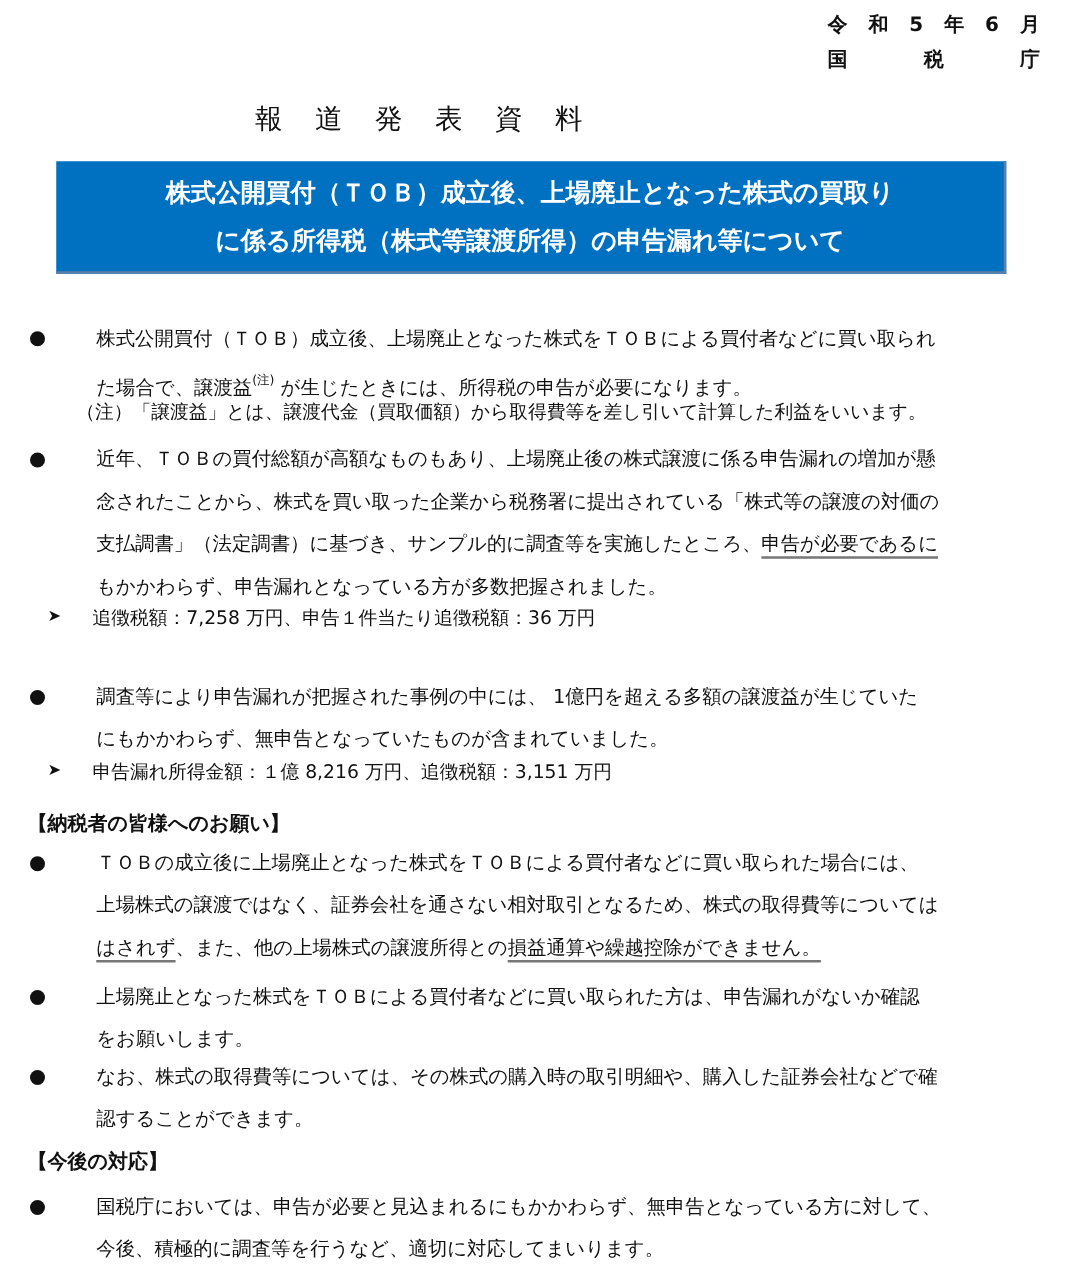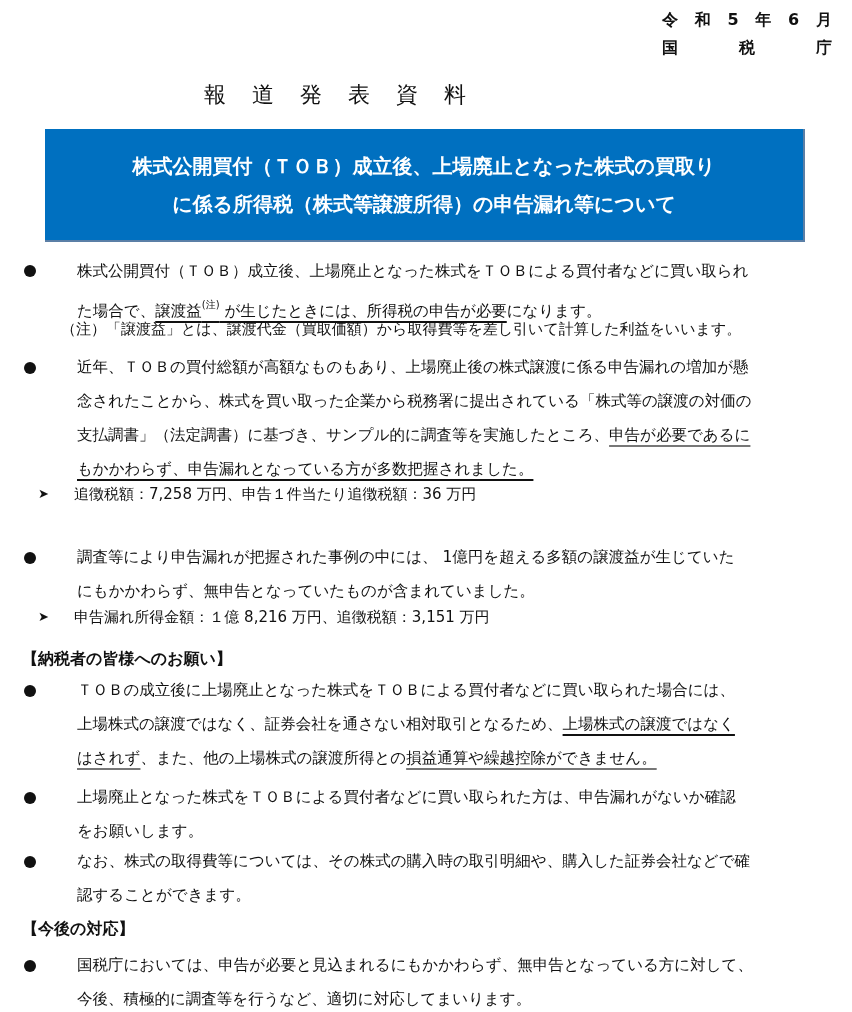--- a/index.html
+++ b/index.html
@@ -12,21 +12,21 @@
     position:absolute; right:20px; top:6px; width:170px;
     font-weight:bold; font-size:16px; line-height:28px;
   }
   .header-right .row { display:flex; justify-content:space-between; }
   .header-right .row span { display:inline-block; }
   .doc-title {
     position:absolute; left:0; top:80px; width:676px; text-align:center;
     font-size:22px; letter-spacing:26px; padding-left:20px; box-sizing:border-box;
   }
   .banner {
-    position:absolute; left:45px; top:129px; width:760px; height:113px;
+    position:absolute; left:45px; top:129px; width:760px; height:90px;
     background:#0070c0; border-right:2px solid #5b7fa6; border-bottom:2px solid #5b7fa6;
     box-sizing:border-box; color:#ffffff; font-weight:bold; font-size:20px;
     display:flex; flex-direction:column; align-items:center; justify-content:center;
     line-height:38px;
   }
   .para {
     position:absolute; left:57px; width:780px;
     font-size:15.5px; line-height:34px;margin-left:20px;
   }
   .bullet {
@@ -38,21 +38,21 @@
   }
   .sub {
     position:absolute; left:74px; width:760px; font-size:15px; line-height:28px;
   }
   .note {
     position:absolute; left:61px; font-size:15px; line-height:28px;
   }
   .section {
     position:absolute; left:22px; font-size:16px; line-height:28px;font-weight:bold;
   }
-  .ul { text-decoration:underline; text-underline-offset:5px; text-decoration-thickness:1.5px; }
+  .ul { text-underline-offset:5px; text-decoration-thickness:1.5px; }
   .ul-gray { text-decoration:underline; text-decoration-color:#777; text-underline-offset:5px; text-decoration-thickness:2px; }
   sup { font-size:10px; vertical-align:8px; }
 </style>
 </head>
 <body>
 
 <div class="header-right">
   <div class="row">
     <span>令</span>
     <span>和</span>
@@ -100,21 +100,21 @@
   <div>にもかかわらず、無申告となっていたものが含まれていました。</div>
 </div>
 <span class="arrow" style="top:603px">➤</span>
 <div class="sub" style="top:603px">申告漏れ所得金額：１億 8,216 万円、追徴税額：3,151 万円</div>
 
 <div class="section" style="top:645px">【納税者の皆様へのお願い】</div>
 
 <span class="bullet" style="top:685px"></span>
 <div class="para" style="top:673px">
   <div>ＴＯＢの成立後に上場廃止となった株式をＴＯＢによる買付者などに買い取られた場合には、</div>
-  <div><span>上場株式の譲渡ではなく、証券会社を通さない相対取引となるため、</span><span class="ul">上場株式の譲渡ではなく</span></div>
+  <div><span>上場株式の譲渡ではなく、証券会社を通さない相対取引となるため、</span><span class="ul">株式の取得費等については</span></div>
   <div><span class="ul-gray">はされず</span><span>、また、他の上場株式の譲渡所得との</span><span class="ul-gray">損益通算や繰越控除ができません。</span></div>
 </div>
 
 <span class="bullet" style="top:792px"></span>
 <div class="para" style="top:780px">
   <div>上場廃止となった株式をＴＯＢによる買付者などに買い取られた方は、申告漏れがないか確認</div>
   <div>をお願いします。</div>
 </div>
 
 <span class="bullet" style="top:856px"></span>

